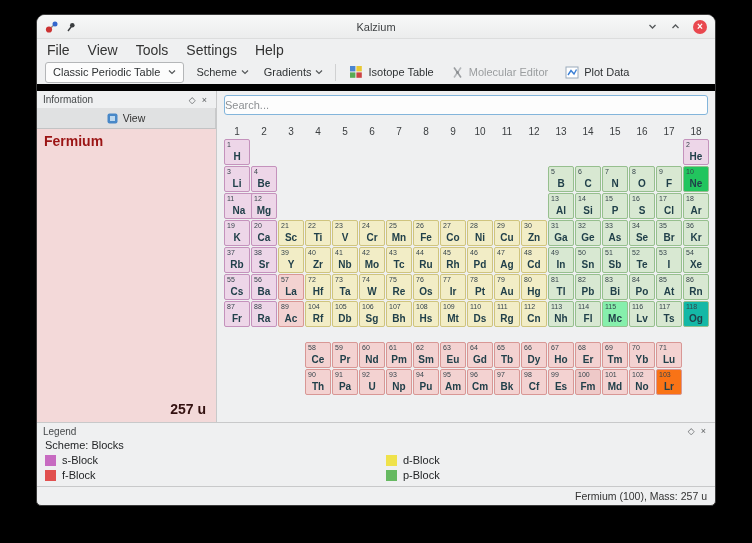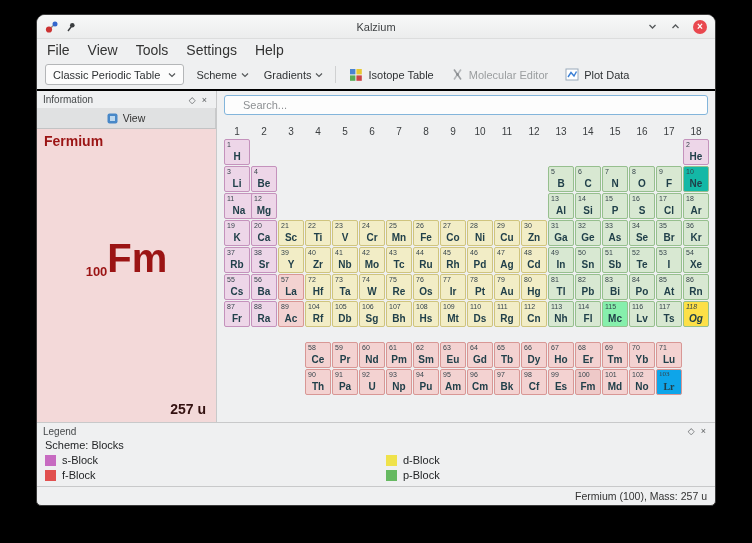--- a/index.html
+++ b/index.html
@@ -19,21 +19,21 @@
   .close-btn { width:14px; height:14px; border-radius:50%; background:#e9484f; color:#fff;
                font-size:10px; line-height:13px; text-align:center; font-weight:bold; }
 
   
   .menubar { height:21px; display:flex; align-items:center; gap:18px; padding:0 10px;
              font-size:14px; color:#333; flex:0 0 auto; }
   .menu-item { cursor:default; }
 
   
   .toolbar { height:31px; display:flex; align-items:center; gap:9px; padding:0 8px;
-             border-bottom:2px solid #000000; font-size:11px; color:#2f3234; flex:0 0 auto; }
+             border-bottom:7px solid #000000; font-size:11px; color:#2f3234; flex:0 0 auto; }
   .combo { display:flex; align-items:center; gap:8px; background:#fcfcfc; border:1px solid #b4b6b8;
            border-radius:3px; padding:2px 7px; height:21px; }
   .flatbtn { display:flex; align-items:center; gap:4px; padding:2px 3px; }
   .toolbtn { display:flex; align-items:center; gap:5px; padding:2px 4px; }
   .toolbtn.disabled { color:#9a9d9f; }
   .tb-sep { width:1px; height:17px; background:#d0d1d2; }
 
   
   .content { flex:1 1 auto; display:flex; min-height:0; }
 
@@ -51,21 +51,21 @@
   .big-symbol { position:absolute; top:44%; left:50%; transform:translate(-50%,-50%);
                 color:#9b1414; font-weight:bold; white-space:nowrap; }
   .big-symbol sub { font-size:13px; }
   .big-symbol .sym-main { font-size:40px; }
   .mass { position:absolute; right:10px; bottom:5px; font-size:14px; font-weight:bold; color:#331110; }
 
   
   .main { flex:1 1 auto; display:flex; flex-direction:column; min-width:0; }
   .search-row { padding:4px 7px 0 7px; flex:0 0 auto; }
   .search-input { width:100%; height:20px; border:1px solid #83b5db; border-radius:3px;
-                  background:#fdfdfd; padding:0 18px; font-size:11px; color:#333; outline:none;
+                  background:#fdfdfd; padding:0 0; font-size:11px; color:#333; outline:none;
                   font-family:"Liberation Sans", sans-serif; }
   .search-input::placeholder { color:#8d9093; }
   .ptable { display:grid; grid-template-columns:repeat(18,26px);
             grid-template-rows:16px repeat(7,26px) 13px repeat(2,26px);
             gap:1px; margin:7px 0 0 7px; }
   .group-num { display:flex; align-items:flex-end; justify-content:center; font-size:10px; color:#3b3e40; padding-bottom:1px; }
   .cell { position:relative; border:1px solid; border-radius:2px; }
   .cell .num { position:absolute; top:1px; left:2px; font-size:7px; line-height:7px; color:#35444b; }
   .cell .sym { position:absolute; left:0; right:0; bottom:2px; text-align:center;
                font-size:10px; line-height:10px; font-weight:bold; color:#21404a; }
@@ -205,21 +205,20 @@
               <svg width="11" height="11" viewBox="0 0 11 11">
                 <rect x="0.5" y="0.5" width="10" height="10" rx="2" fill="#4888c8"></rect>
                 <rect x="3" y="3" width="5" height="5" fill="#bcd8ef"></rect>
               </svg>
             </span>
             <span>View</span>
           </div>
         </div>
         <div class="info-content">
           <div class="element-name">Fermium</div>
-          <div class="big-symbol"><sub>100</sub><span class="sym-main">Fm</span></div>
           <div class="mass">257 u</div>
         </div>
       </div>
 
       <div class="main">
         <div class="search-row">
           <input class="search-input" type="text" placeholder="Search..." style="">
         </div>
         <div class="ptable">
             <div class="group-num" style="grid-area: 1 / 1;">1</div>
@@ -269,21 +268,21 @@
               <span class="sym">N</span>
             </div>
             <div class="cell" style="grid-area: 3 / 16; background: rgb(216, 232, 210); border-color: rgb(150, 191, 142);">
               <span class="num">8</span>
               <span class="sym">O</span>
             </div>
             <div class="cell" style="grid-area: 3 / 17; background: rgb(216, 232, 210); border-color: rgb(150, 191, 142);">
               <span class="num">9</span>
               <span class="sym">F</span>
             </div>
-            <div class="cell" style="grid-area: 3 / 18; background: #14b8a6; border-color: rgb(150, 191, 142);">
+            <div class="cell" style="grid-area: 3 / 18; background: #22c55e; border-color: rgb(150, 191, 142);">
               <span class="num">10</span>
               <span class="sym">Ne</span>
             </div>
             <div class="cell" style="grid-area: 4 / 1; background: rgb(237, 214, 232); border-color: rgb(196, 146, 188); padding-left: 28px;">
               <span class="num">11</span>
               <span class="sym">Na</span>
             </div>
             <div class="cell" style="grid-area: 4 / 2; background: rgb(237, 214, 232); border-color: rgb(196, 146, 188);">
               <span class="num">12</span>
               <span class="sym">Mg</span>
@@ -589,21 +588,21 @@
               <span class="sym">Mc</span>
             </div>
             <div class="cell" style="grid-area: 8 / 16; background: rgb(216, 232, 210); border-color: rgb(150, 191, 142);">
               <span class="num">116</span>
               <span class="sym">Lv</span>
             </div>
             <div class="cell" style="grid-area: 8 / 17; background: rgb(216, 232, 210); border-color: rgb(150, 191, 142);">
               <span class="num">117</span>
               <span class="sym">Ts</span>
             </div>
-            <div class="cell" style="grid-area: 8 / 18; background: #fde047; border-color: rgb(150, 191, 142); font-style: italic;">
+            <div class="cell" style="grid-area: 8 / 18; background: #14b8a6; border-color: rgb(150, 191, 142);">
               <span class="num">118</span>
               <span class="sym">Og</span>
             </div>
             <div class="cell" style="grid-area: 10 / 4; background: rgb(243, 210, 209); border-color: rgb(216, 151, 149);">
               <span class="num">58</span>
               <span class="sym">Ce</span>
             </div>
             <div class="cell" style="grid-area: 10 / 5; background: rgb(243, 210, 209); border-color: rgb(216, 151, 149);">
               <span class="num">59</span>
               <span class="sym">Pr</span>
@@ -701,21 +700,21 @@
               <span class="sym">Fm</span>
             </div>
             <div class="cell" style="grid-area: 11 / 15; background: rgb(243, 210, 209); border-color: rgb(216, 151, 149);">
               <span class="num">101</span>
               <span class="sym">Md</span>
             </div>
             <div class="cell" style="grid-area: 11 / 16; background: rgb(243, 210, 209); border-color: rgb(216, 151, 149);">
               <span class="num">102</span>
               <span class="sym">No</span>
             </div>
-            <div class="cell" style="grid-area: 11 / 17; background: #0ea5e9; border-color: rgb(216, 151, 149); font-family: Liberation Serif, serif;">
+            <div class="cell" style="grid-area: 11 / 17; background: #f97316; border-color: rgb(216, 151, 149);">
               <span class="num">103</span>
               <span class="sym">Lr</span>
             </div>
           </div>
       </div>
     </div>
 
     <div class="legend-panel">
       <div class="legend-head">
         <span>Legend</span>

